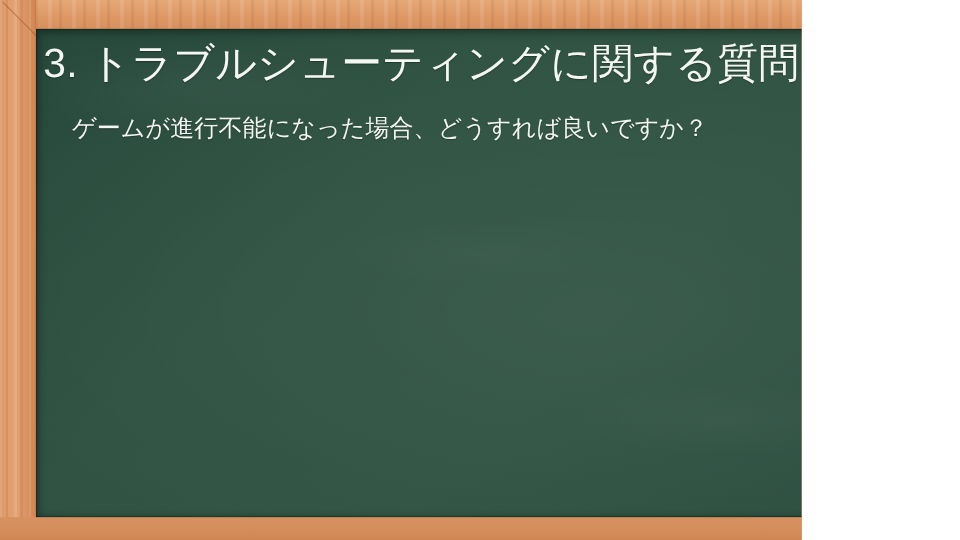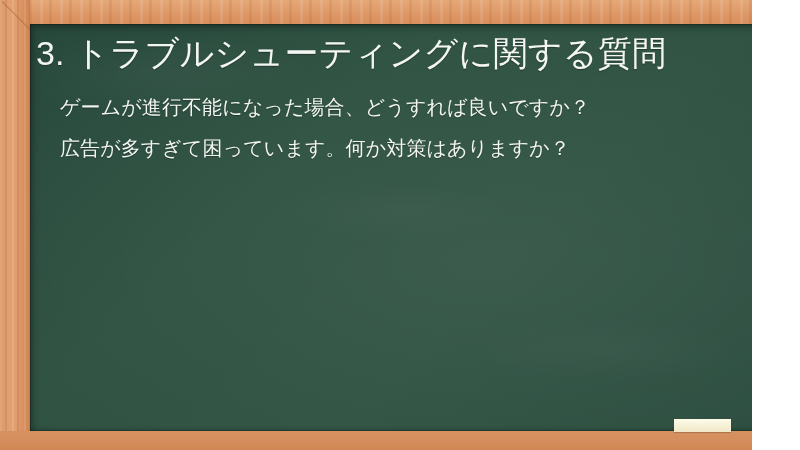--- a/index.html
+++ b/index.html
@@ -4,21 +4,21 @@
 <title>Chalkboard Slide</title>
 <style>
   html, body {
     margin: 0;
     padding: 0;
     background: #ffffff;
   }
 
   #slide {
     position: relative;
-    width: 752px;
+    width: 668px;
     height: 450px;
     overflow: hidden;
     font-family: "Liberation Sans", "DejaVu Sans", sans-serif;
     background: #d58d5d;
   }
 
   
   .frame {
     position: absolute;
     inset: 0;
@@ -208,21 +208,20 @@
       <span></span>
     </div>
 
   <div class="board">
     <div class="board-content">
 
       <h1 class="slide-title">3. トラブルシューティングに関する質問</h1>
 
       <ul class="bullet-list">
         <li class="bullet-item">ゲームが進行不能になった場合、どうすれば良いですか？</li>
-        <li class="bullet-item">広告が多すぎて困っています。何か対策はありますか？</li>
       </ul>
 
     </div>
   </div>
 
   <div class="chalk-stick"></div>
 
 </div>
 
 </body></html>

